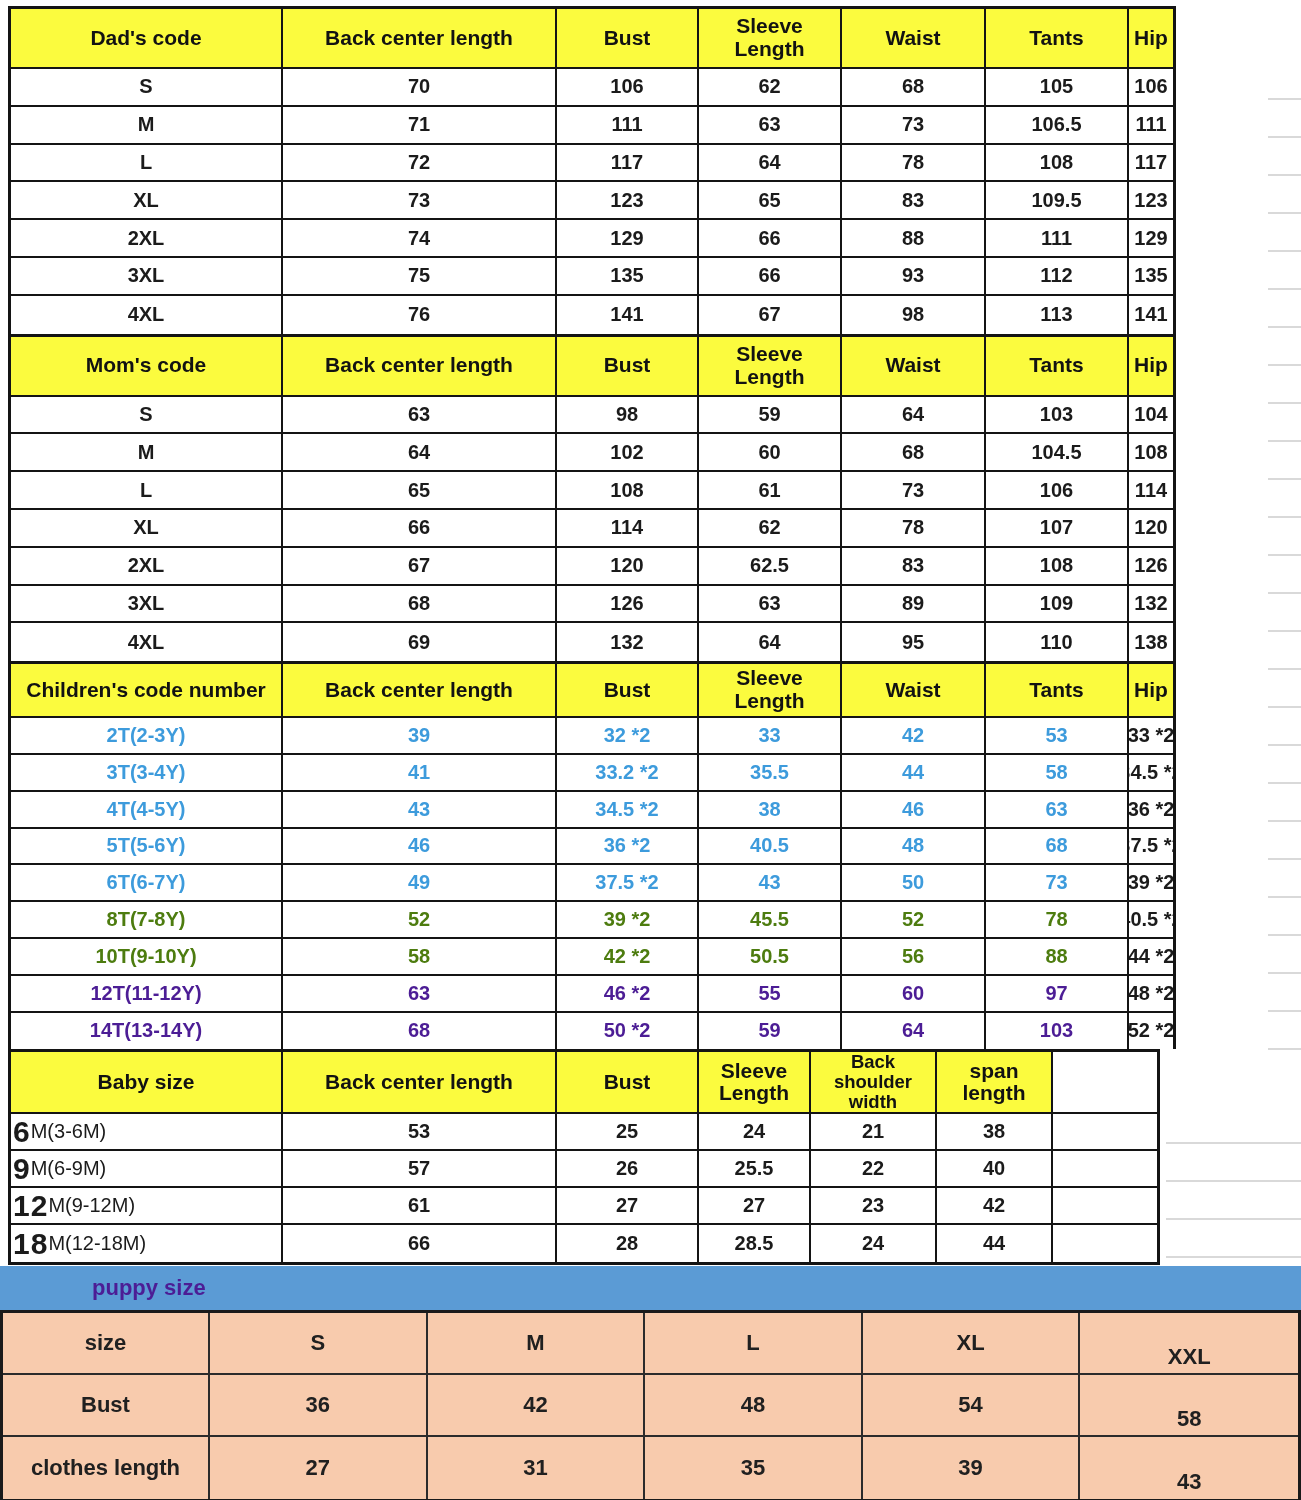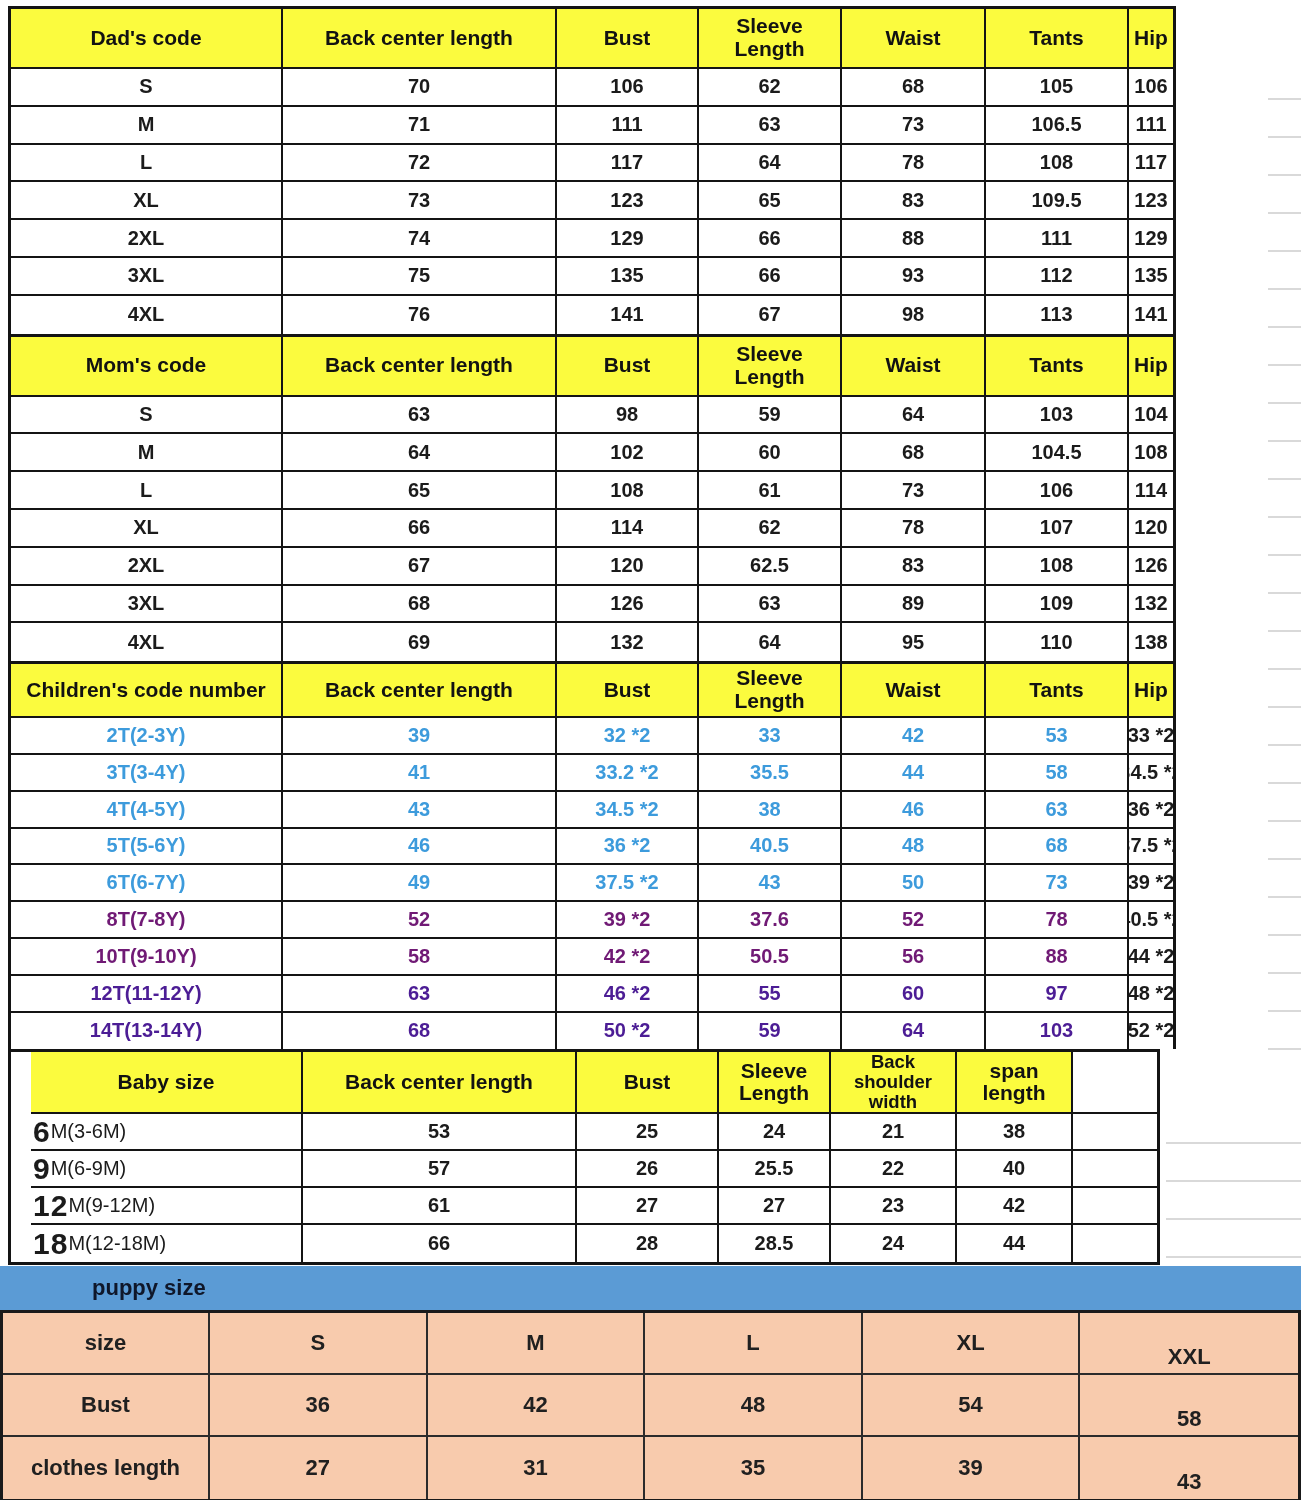--- a/index.html
+++ b/index.html
@@ -29,21 +29,20 @@
   .tbl-mom{margin-top:0;}
   .tbl-children{
     grid-template-columns:272px 274px 142px 143px 144px 143px 1fr;
     grid-template-rows:54px repeat(9,36.8px);
   }
   .tbl-baby{
     grid-template-columns:272px 274px 142px 112px 126px 116px 1fr;
     grid-template-rows:62px repeat(4,37px);
     width:1152px;
     border-bottom:3px solid #141414;
-    padding-left:20px;
   }
   .hcell{
     background:#fbfb3e;
     color:#121212;
     font-weight:700;
     font-size:21px;
     line-height:1.08;
     display:flex;align-items:center;justify-content:center;
     text-align:center;
     border-right:2px solid #141414;
@@ -64,42 +63,42 @@
     border-right:2px solid #141414;
     border-bottom:2px solid #141414;
     box-sizing:border-box;
     overflow:hidden;
     white-space:nowrap;
   }
   .sztable .dcell:nth-child(7n){border-right:0;}
   .dcell.lastrow{border-bottom:0;}
   .c-dark{color:#1b1b1b;}
   .c-blue{color:#3d9bdc;}
-  .c-navy{color:#701a75;}
+  .c-navy{color:#4d7c0f;}
   .c-red{color:#4c1d95;}
   .baby-label{justify-content:flex-start;padding-left:2px;}
   .baby-label .big{font-size:30px;font-weight:600;line-height:1;letter-spacing:1px;}
   .baby-label .rest{font-size:20px;font-weight:400;}
   
   .gridstrip{
     position:absolute;
     background:
       repeating-linear-gradient(to bottom, transparent 0 36px, #d9d9d9 36px 38px);
   }
   .strip-top{left:1268px;top:62px;width:33px;height:1000px;}
   .strip-baby{left:1166px;top:1106px;width:135px;height:158px;}
   
   .puppy-bar{
     position:absolute;
     left:0;top:1266px;width:1301px;height:44px;
     background:#5b9bd5;
     display:flex;align-items:center;
     box-sizing:border-box;
     padding-left:92px;
-    font-size:22px;font-weight:600;color:#0f172a;
+    font-size:22px;font-weight:600;color:#4c1d95;
   }
   .puppy-table{
     position:absolute;
     left:0;top:1310px;width:1301px;
     box-sizing:border-box;
     display:grid;
     grid-template-columns:207px repeat(5,1fr);
     grid-template-rows:repeat(3,62px);
     border:3px solid #1a1a1a;
     border-top:3px solid #1a1a1a;
@@ -278,21 +277,21 @@
       <div class="dcell label c-blue">6T(6-7Y)</div>
       <div class="dcell c-blue">49</div>
       <div class="dcell c-blue">37.5 *2</div>
       <div class="dcell c-blue">43</div>
       <div class="dcell c-blue">50</div>
       <div class="dcell c-blue">73</div>
       <div class="dcell c-dark">39 *2</div>
       <div class="dcell label c-navy">8T(7-8Y)</div>
       <div class="dcell c-navy">52</div>
       <div class="dcell c-navy">39 *2</div>
-      <div class="dcell c-navy">37.6</div>
+      <div class="dcell c-navy">45.5</div>
       <div class="dcell c-navy">52</div>
       <div class="dcell c-navy">78</div>
       <div class="dcell c-dark">40.5 *2</div>
       <div class="dcell label c-navy">10T(9-10Y)</div>
       <div class="dcell c-navy">58</div>
       <div class="dcell c-navy">42 *2</div>
       <div class="dcell c-navy">50.5</div>
       <div class="dcell c-navy">56</div>
       <div class="dcell c-navy">88</div>
       <div class="dcell c-dark">44 *2</div>

